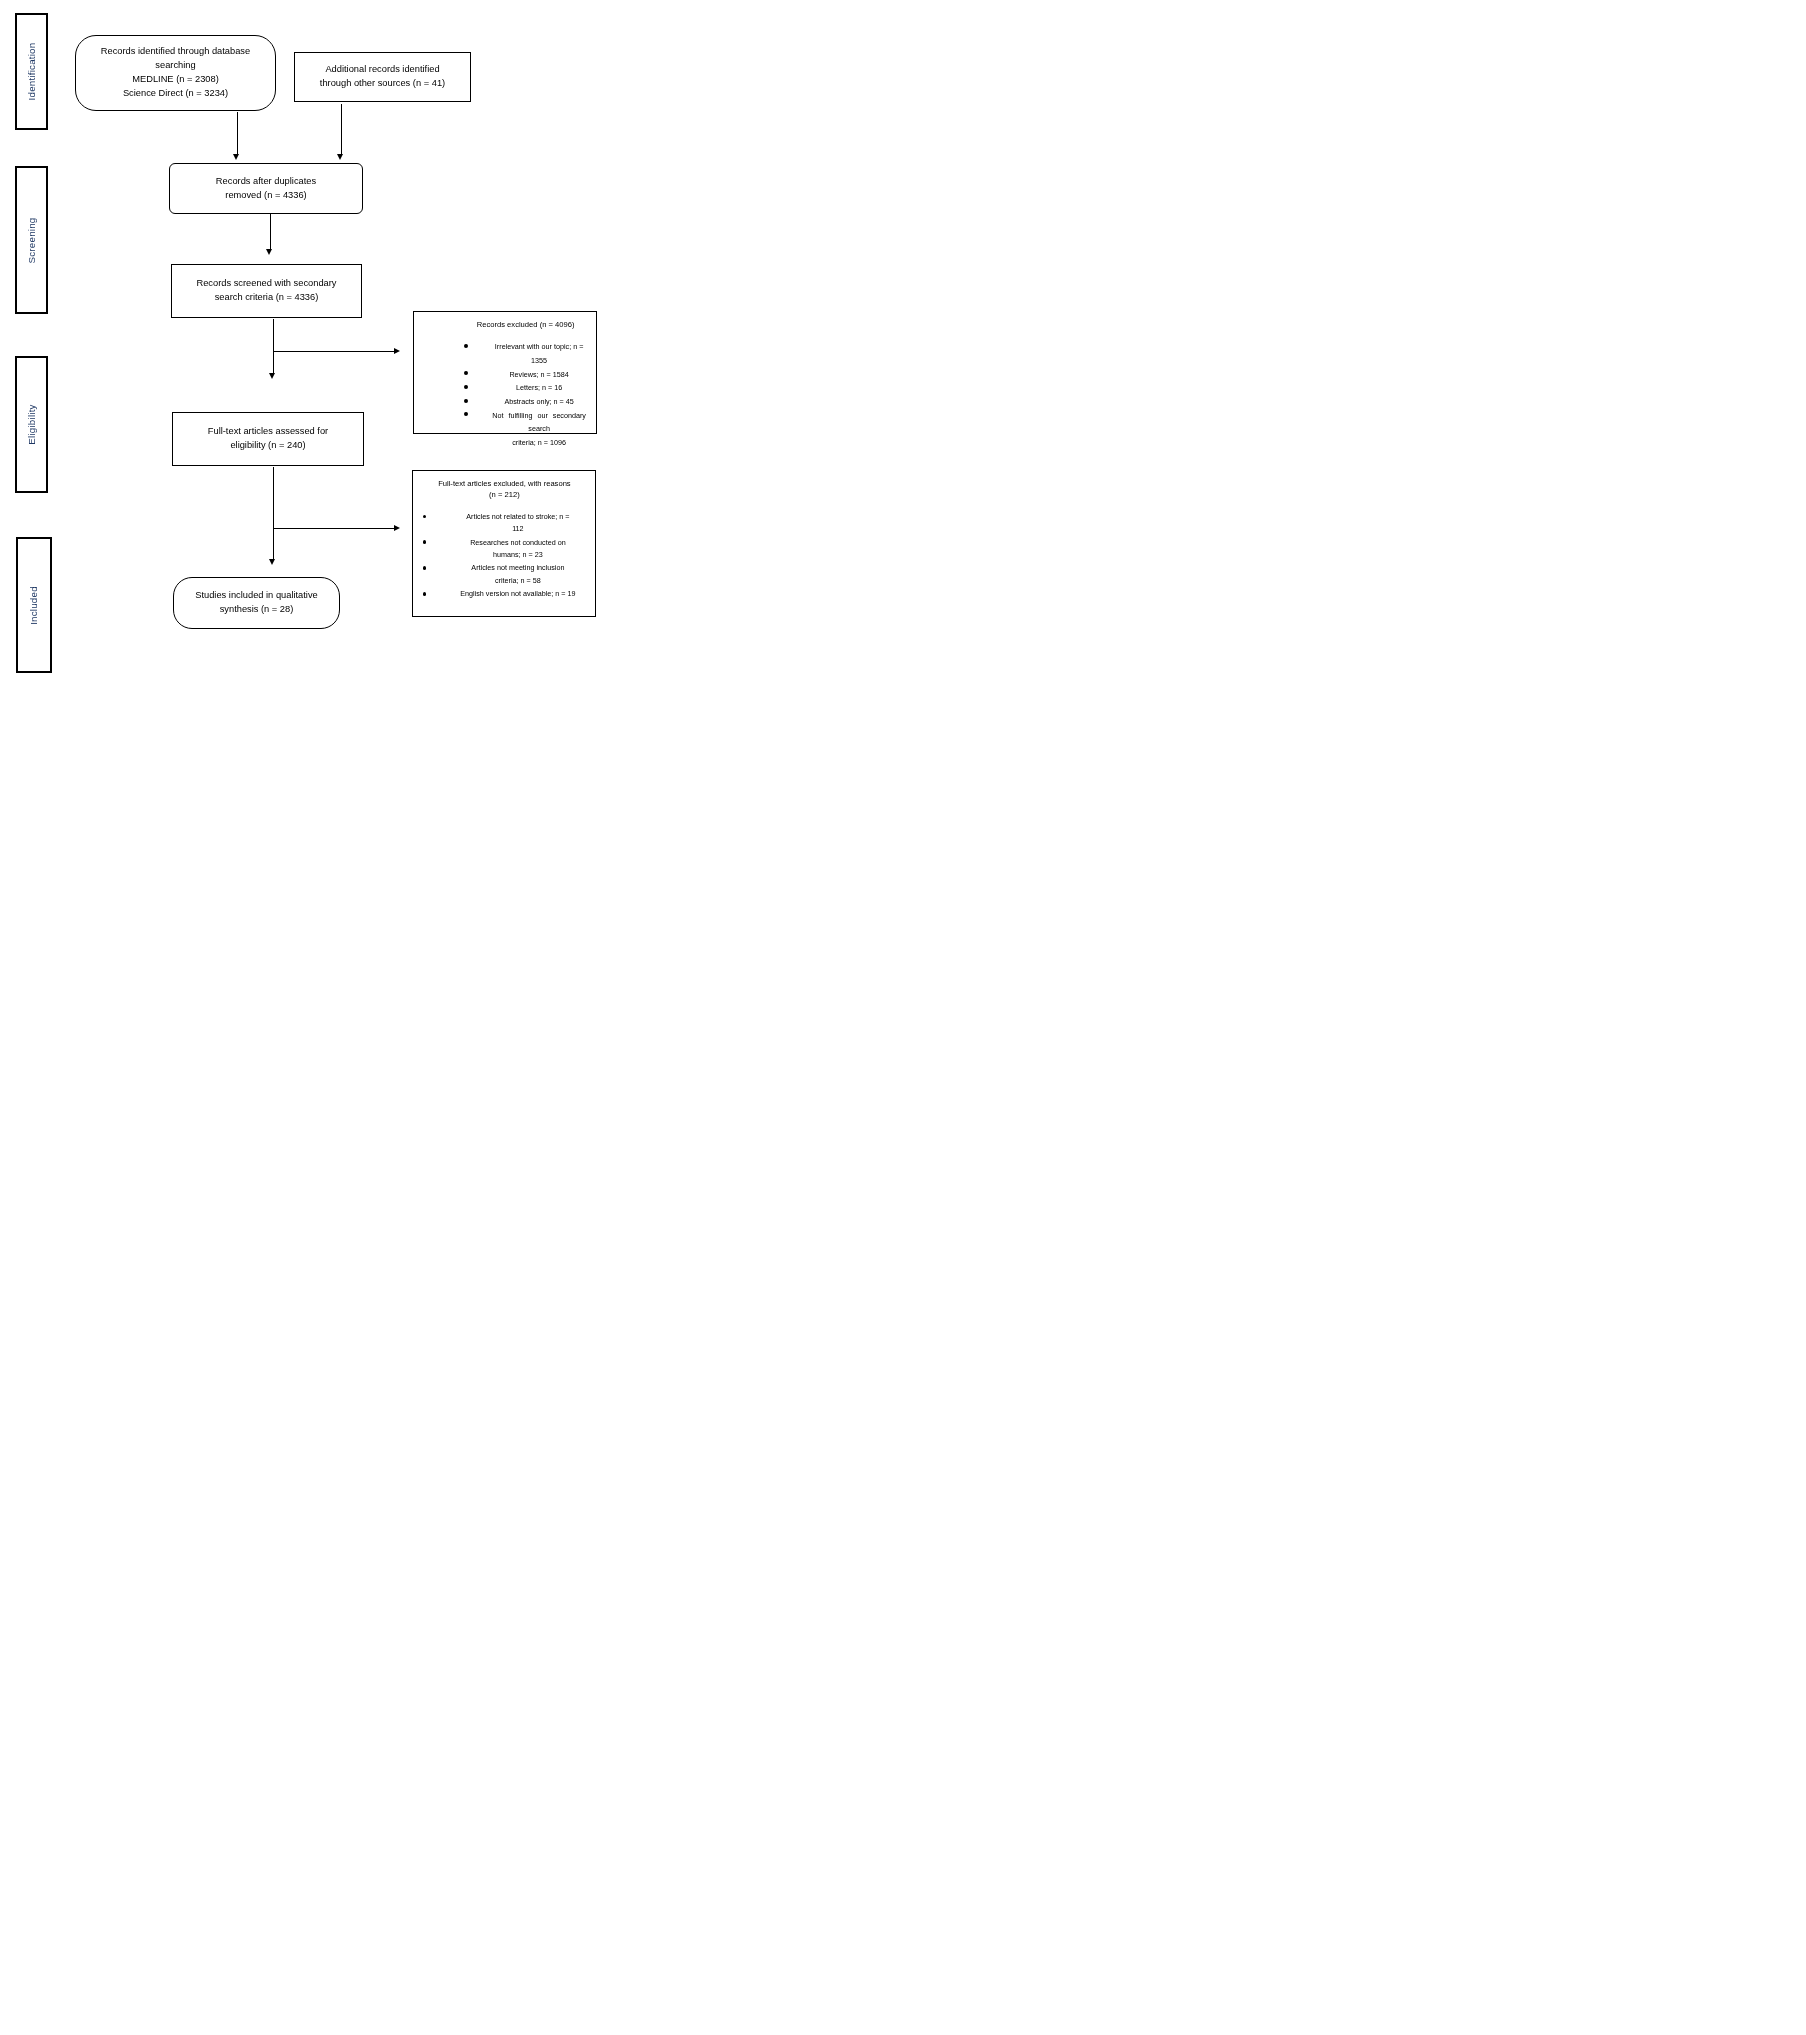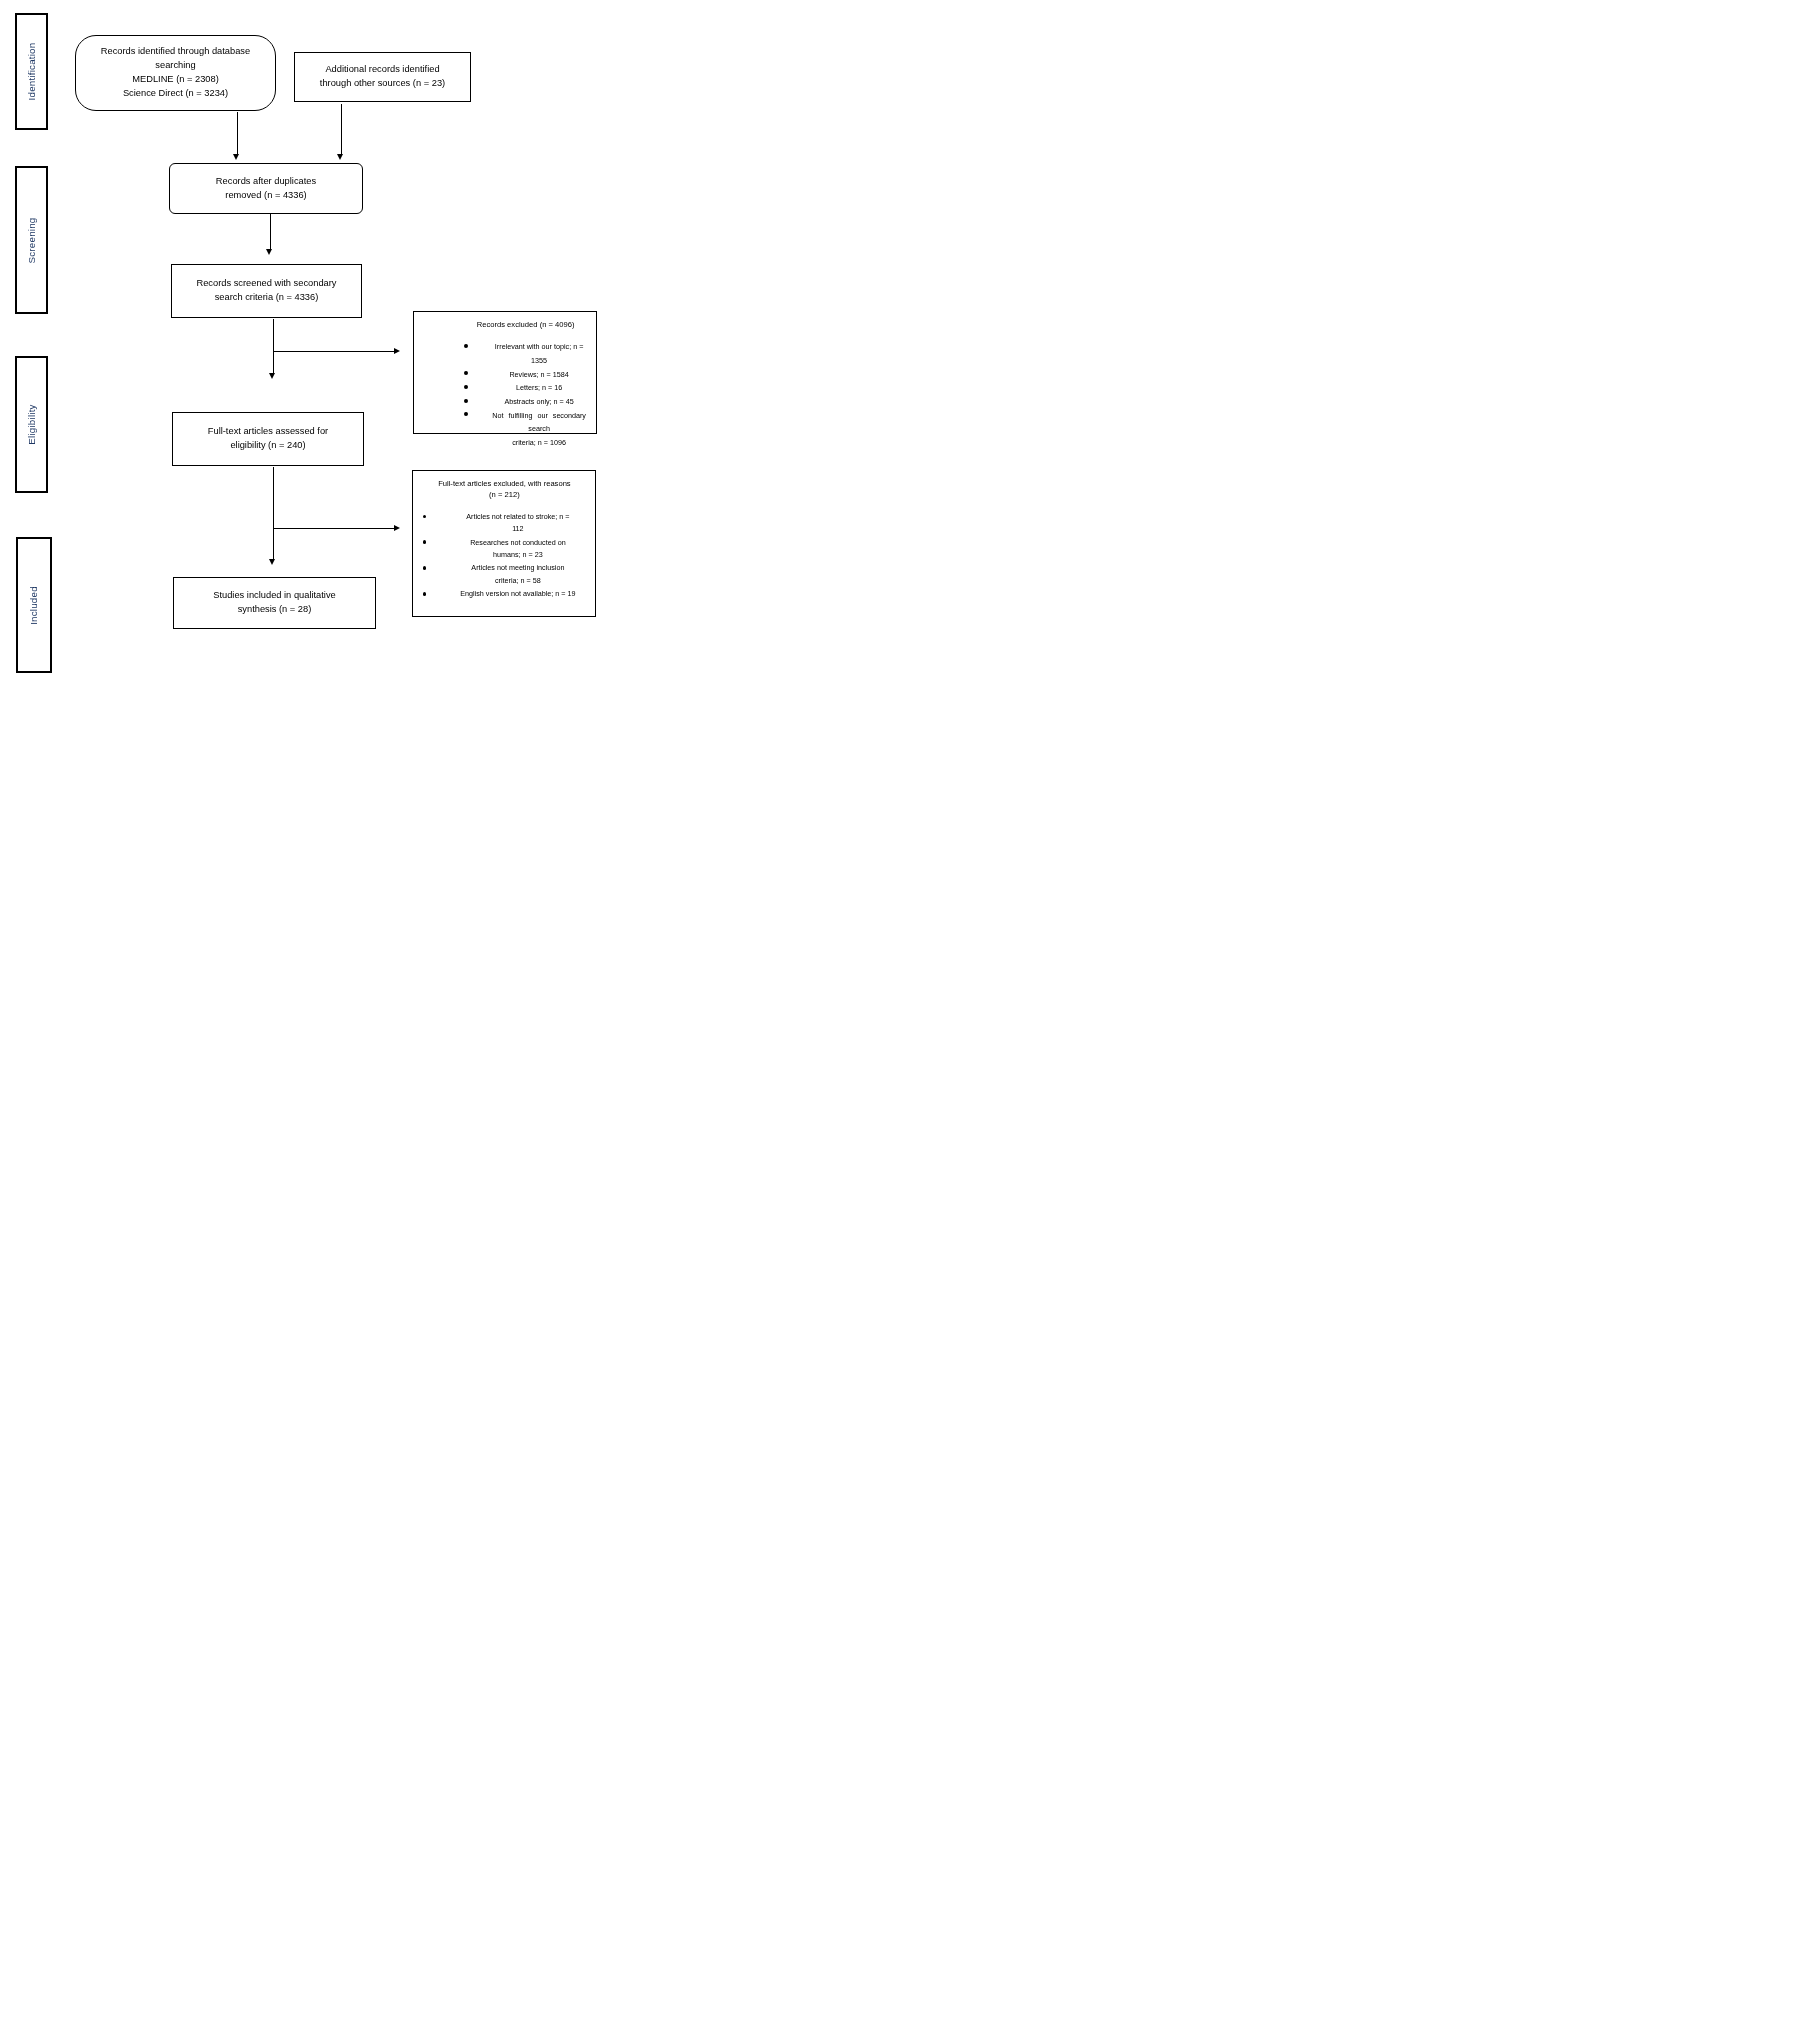--- a/index.html
+++ b/index.html
@@ -52,21 +52,21 @@
     font-size: 9.3px;
     line-height: 1.5;
     white-space: pre-line;
     padding: 2.5px 4.2px;
   }
   .box-records-identified { left: 75px; top: 35px;   width: 201px; height: 76px; border-radius: 21px; }
   .box-additional-records { left: 294px; top: 52px;  width: 177px; height: 50px; }
   .box-duplicates-removed { left: 169px; top: 163px;  width: 194px; height: 51px; border-radius: 6px; }
   .box-records-screened   { left: 171px; top: 264px;  width: 191px; height: 54px; }
   .box-fulltext-assessed  { left: 172px; top: 412px;  width: 192px; height: 54px; }
-  .box-studies-included   { left: 173px; top: 577px; width: 203px; height: 52px; }
+  .box-studies-included   { left: 173px; top: 577px; width: 167px; height: 52px; border-radius: 19px; }
 
   
   .excl-box {
     position: absolute;
     border: 1.7px solid #000000;
     background: #ffffff;
     padding: 6.8px 6.8px 0 7.6px;
   }
   .box-records-excluded  { left: 413px; top: 311px;  width: 184px; height: 123px; padding-left: 48px; }
   .box-fulltext-excluded { left: 412px; top: 470px; width: 184px; height: 147px; }
@@ -140,21 +140,21 @@
 
   <div class="flow-box box-records-identified">
     <span>Records identified through database
 searching
 MEDLINE (n = 2308)
 Science Direct (n = 3234)</span>
   </div>
 
   <div class="flow-box box-additional-records">
     <span>Additional records identified
-through other sources (n = 23)</span>
+through other sources (n = 41)</span>
   </div>
 
   <div class="flow-box box-duplicates-removed">
     <span>Records after duplicates
 removed (n = 4336)</span>
   </div>
 
   <div class="flow-box box-records-screened">
     <span>Records screened with secondary
 search criteria (n = 4336)</span>

